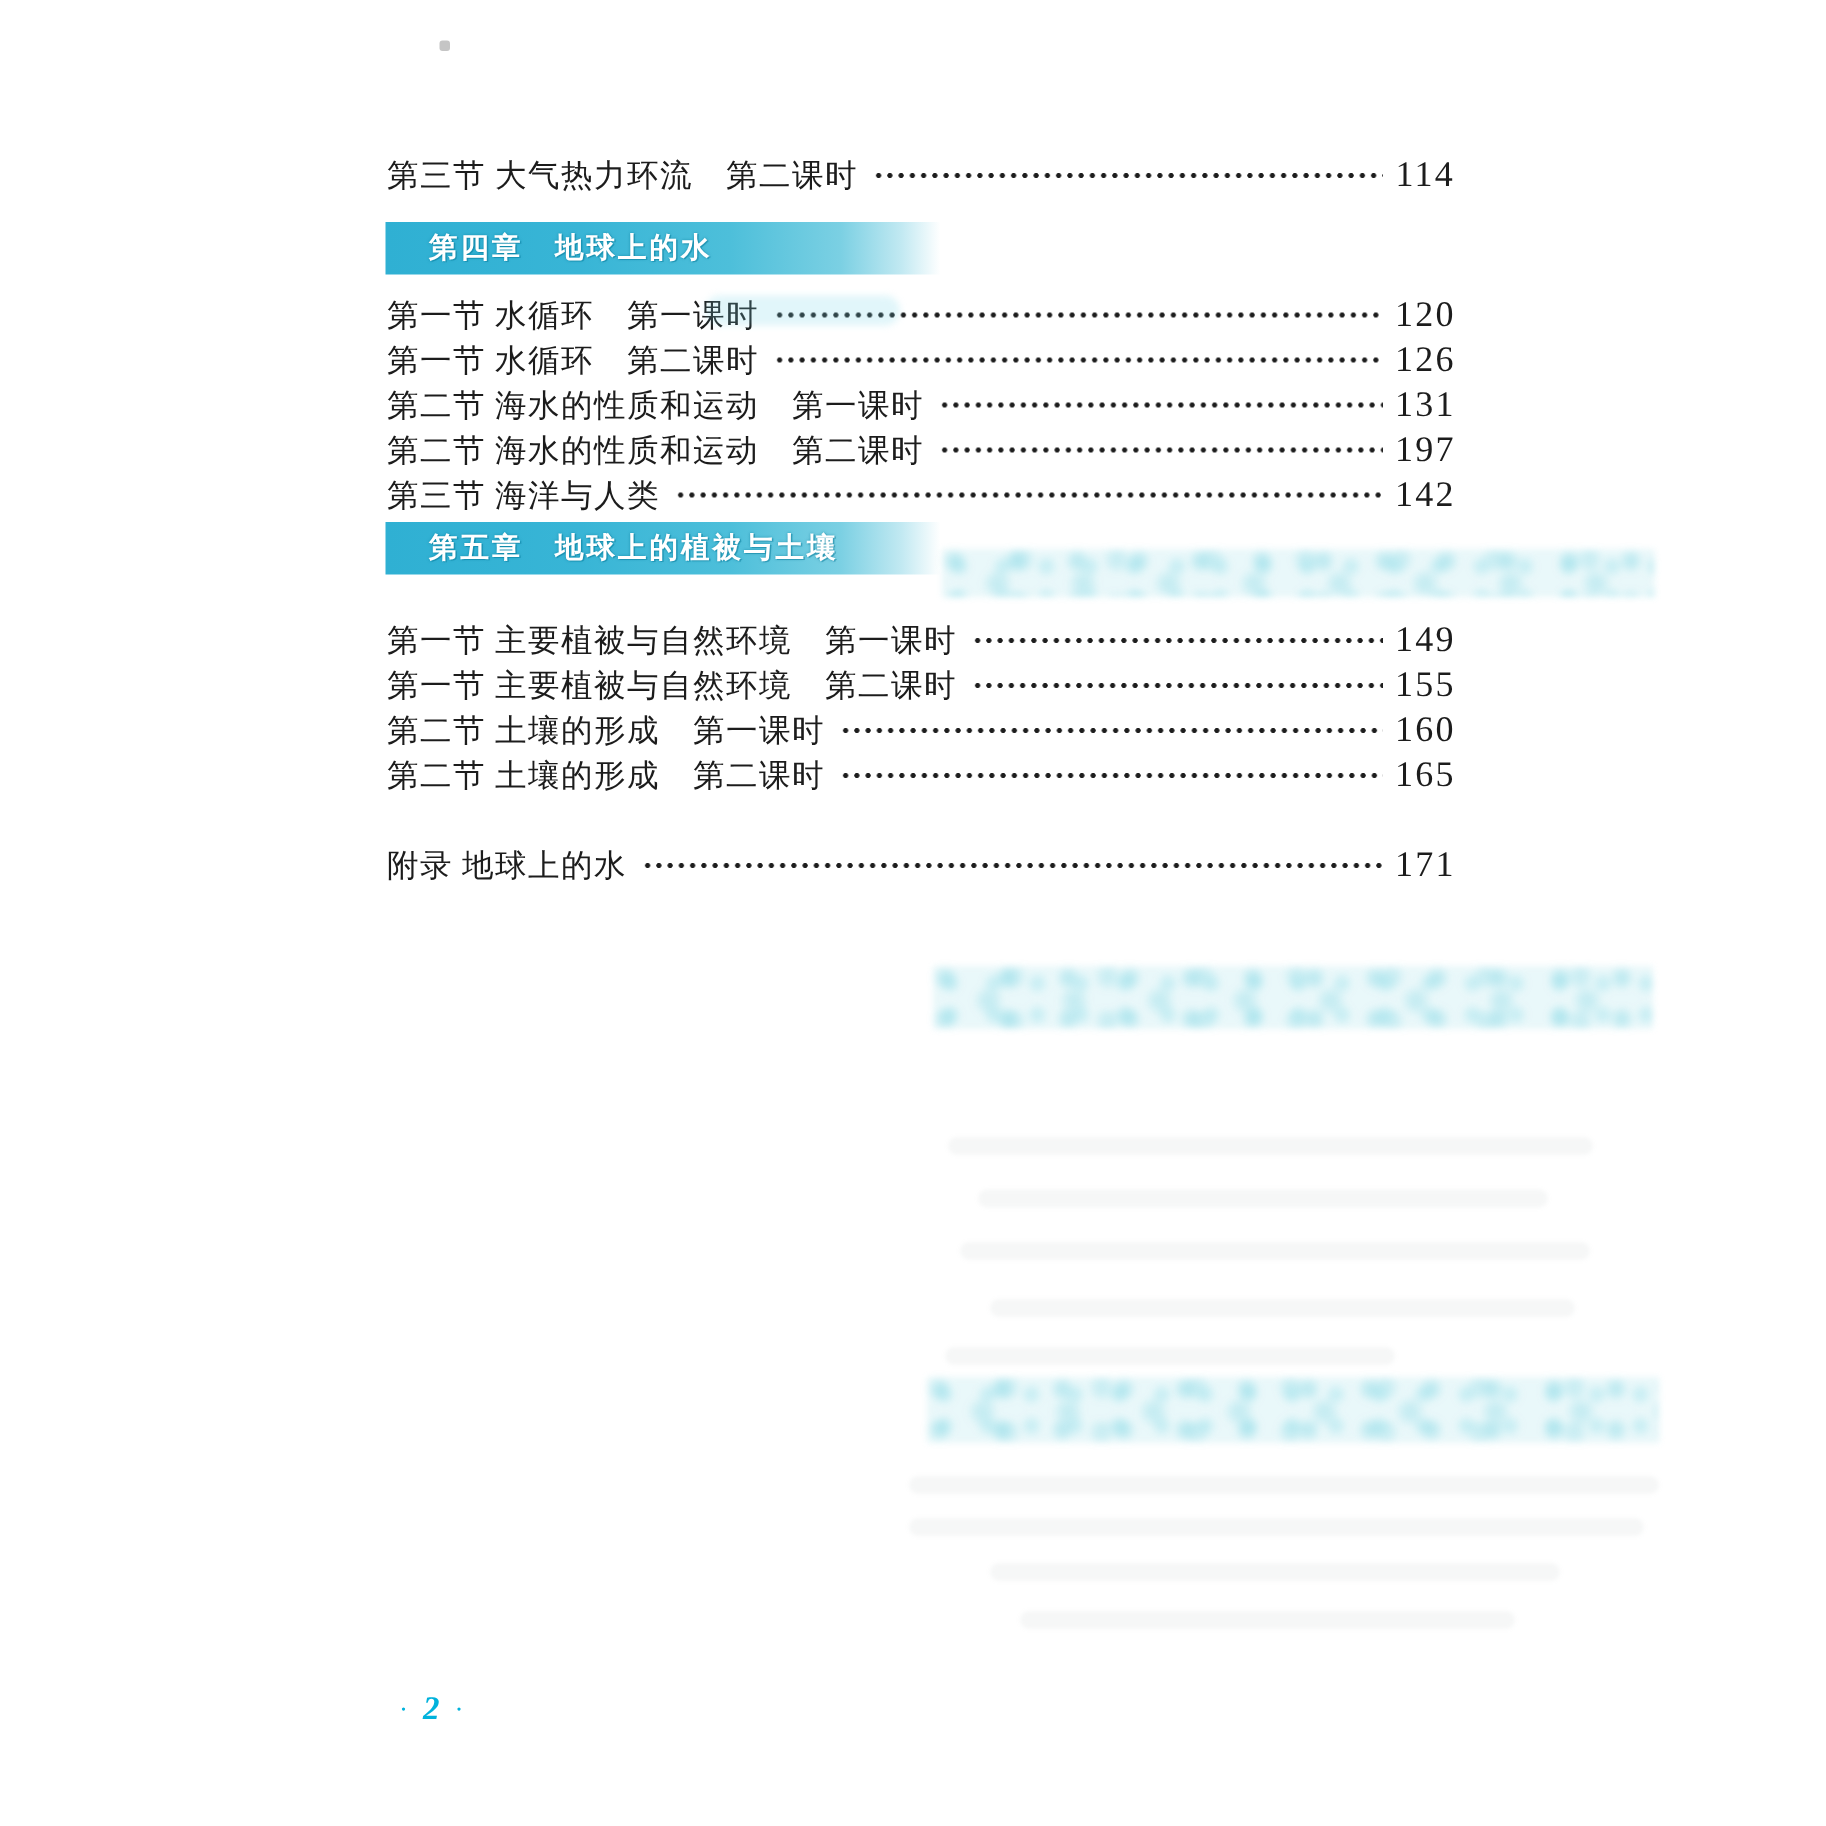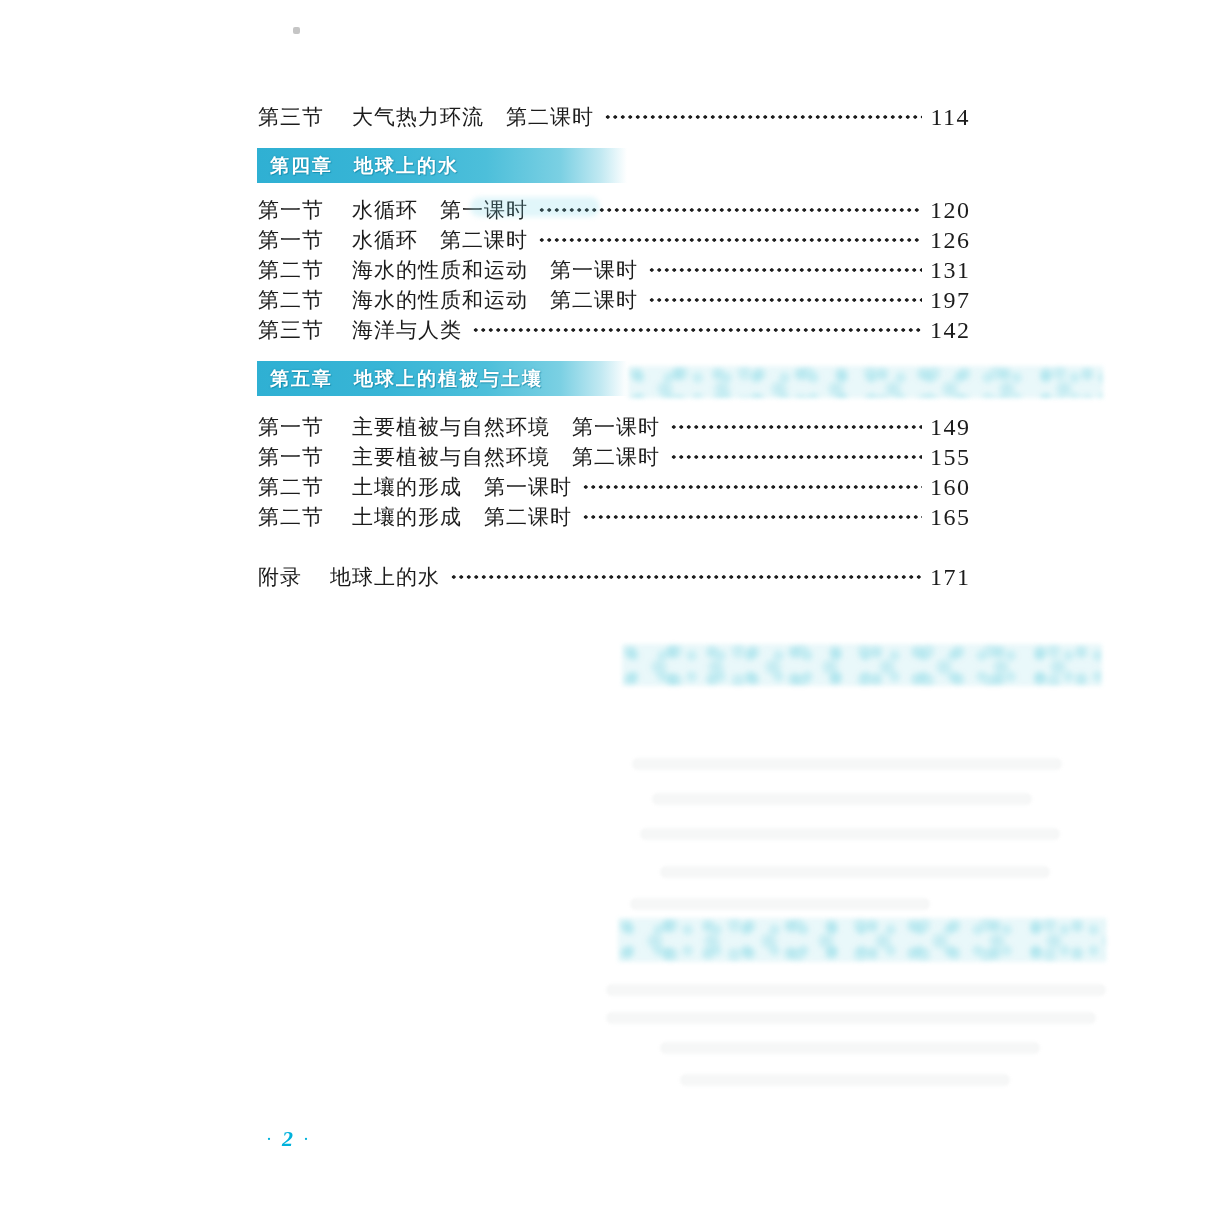--- a/index.html
+++ b/index.html
@@ -17,21 +17,21 @@
     position:absolute;
     left:258px;
     width:712px;
     height:26px;
     display:flex;
     align-items:center;
     font-size:21px;
     letter-spacing:1px;
     white-space:nowrap;
   }
-  .toc-row .sec{margin-right:28px;}
+  .toc-row .sec{margin-right:6px;}
   .toc-row .part{margin-left:22px;font-family:Liberation Mono, monospace;}
   .toc-row .leader{
     flex:1;
     height:26px;
     margin:0 8px 0 10px;
     background-image:radial-gradient(circle,#1d1d1d 1.5px,rgba(0,0,0,0) 1.9px);
     background-size:7.5px 26px;
     background-repeat:repeat-x;
     background-position:0 center;
   }
@@ -54,23 +54,24 @@
   .banner .banner-label{
     display:block;
     padding-left:13px;
     line-height:35px;
     font-family:"Liberation Sans","DejaVu Sans",sans-serif;
     font-weight:bold;
     font-size:19px;
     letter-spacing:2px;
     color:#ffffff;
     text-shadow:0 0 2px rgba(0,118,150,.6),1px 1px 0 rgba(0,118,150,.4);
+    margin-left:16px;
   }
   #banner-ch4{top:148px;}
-  #banner-ch5{top:361px;}
+  #banner-ch5{top:348px;}
   
   .footer-pageno{
     position:absolute;
     left:266px;top:1126px;
     display:flex;align-items:center;
     color:#00b2dc;
     font-size:22px;
   }
   .footer-pageno .dot{font-size:18px;line-height:22px;}
   .footer-pageno .num{

